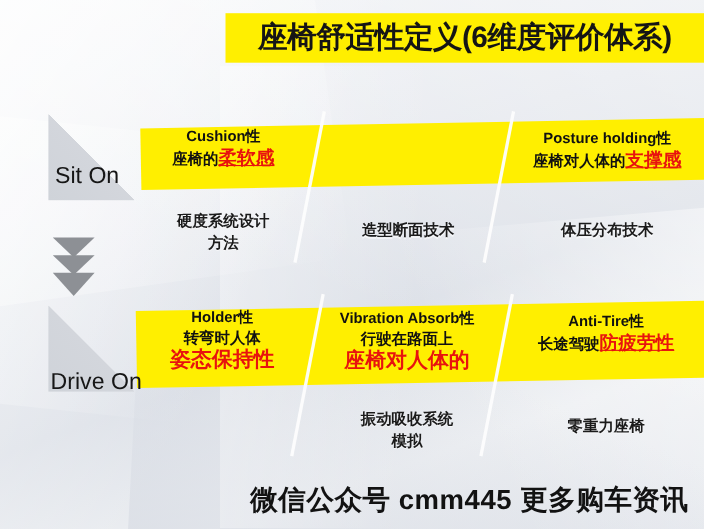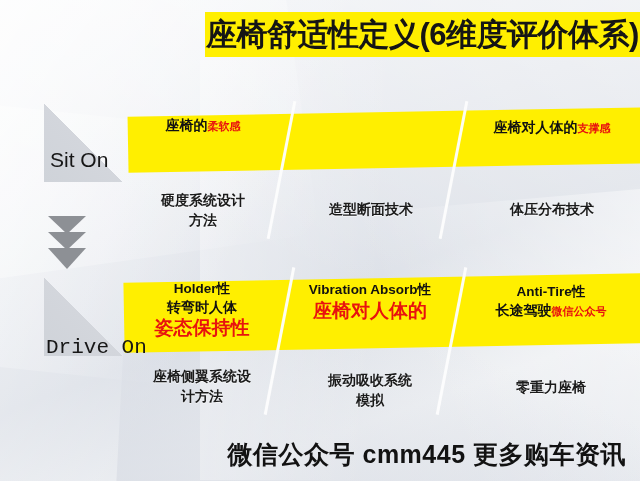--- a/index.html
+++ b/index.html
@@ -23,57 +23,57 @@
   .f4{top:330px;left:120px;width:560px;height:180px;background:linear-gradient(20deg,rgba(216,220,228,.75),rgba(255,255,255,0) 75%);transform:rotate(3deg);}
   .f5{top:60px;left:200px;width:300px;height:420px;background:linear-gradient(95deg,rgba(255,255,255,.35),rgba(255,255,255,0) 60%);}
 
   
   #title-bar{
     position:absolute;left:205px;top:12px;width:435px;height:45px;
     background:#ffef00;display:flex;align-items:center;justify-content:center;
     z-index:6;
   }
   #title-bar .t{
-    font-size:31px;font-weight:bold;color:#151515;letter-spacing:-.5px;
+    font-size:27px;font-weight:bold;color:#151515;letter-spacing:-.5px;
     white-space:nowrap;line-height:1;
   }
 
   
   .stage-tri{position:absolute;z-index:4;}
   .stage-tri .tri{
     position:absolute;left:0;top:0;width:78px;height:78px;
     background:linear-gradient(225deg,rgba(255,255,255,0) 0%,rgba(255,255,255,0) 49.6%,#d3d6dc 50%,#cfd3d9 100%);
   }
   .stage-tri .lbl{
     position:absolute;left:6px;font-size:21px;color:#161616;white-space:nowrap;
     font-family:"Liberation Sans","DejaVu Sans",sans-serif;
   }
   #sit-on-group{left:44px;top:104px;width:120px;height:90px;}
   #sit-on-group .lbl{top:44px;}
   #drive-on-group{left:44px;top:278px;width:130px;height:95px;}
-  #drive-on-group .lbl{top:58px;left:2px;font-family:Liberation Mono, monospace;}
+  #drive-on-group .lbl{top:58px;left:2px;}
 
   #flow-arrow{position:absolute;left:38px;top:214px;width:58px;height:56px;z-index:4;}
 
   
   .band{
     position:absolute;background:#ffef00;z-index:3;
     transform:rotate(-1.05deg);
   }
   #band-1{left:128px;top:112px;width:520px;height:56px;}
   #band-2{left:124px;top:278px;width:524px;height:70px;}
 
   .cell{position:absolute;z-index:5;text-align:center;}
   .cell .en{
     font-size:13.5px;font-weight:bold;color:#111;line-height:1.25;white-space:nowrap;
   }
   .cell .cn{
     font-size:14px;font-weight:bold;color:#111;line-height:1.3;white-space:nowrap;
   }
-  .cell .cn .hl{color:#e8130e;font-size:11px;}
+  .cell .cn .hl{color:#e8130e;font-size:17px;text-decoration:underline;}
   .cell .hlline{font-size:19px;font-weight:bold;color:#e8130e;line-height:1.25;white-space:nowrap;}
 
   .sub{
     position:absolute;z-index:5;text-align:center;
     font-size:14px;font-weight:bold;color:#1b1b1b;line-height:1.45;
     text-shadow:0 1px 0 rgba(255,255,255,.6);
   }
 
   
   .sep{position:absolute;background:#fdfdfd;width:3px;z-index:4;opacity:.95;}
@@ -123,46 +123,47 @@
       <polygon points="10,34 48,34 29,55" fill="#8d9095"></polygon>
     </svg>
   </div>
 
   <div class="stage-tri" id="drive-on-group">
     <div class="tri"></div>
     <div class="lbl">Drive On</div>
   </div>
 
   <div class="cell" style="left:128px;top:116px;width:150px;">
+    <div class="en">Cushion性</div>
     <div class="cn"><span>座椅的</span><span class="hl">柔软感</span></div>
   </div>
   <div class="cell" style="left:464px;top:118px;width:176px;">
+    <div class="en">Posture holding性</div>
     <div class="cn"><span>座椅对人体的</span><span class="hl">支撑感</span></div>
   </div>
 
   <div class="sub" style="left:128px;top:190px;width:150px;white-space:pre-line;">硬度系统设计
 方法</div>
   <div class="sub" style="left:464px;top:199px;width:176px;white-space:pre-line;">体压分布技术</div>
   <div class="sub" style="left:292px;top:199px;width:158px;white-space:pre-line;">造型断面技术</div>
 
   <div class="cell" style="left:126px;top:281px;width:152px;">
     <div class="en">Holder性</div>
     <div class="cn">转弯时人体</div>
     <div class="hlline">姿态保持性</div>
   </div>
   <div class="cell" style="left:288px;top:282px;width:164px;">
     <div class="en">Vibration Absorb性</div>
+    <div class="cn">行驶在路面上</div>
     <div class="hlline">座椅对人体的</div>
   </div>
   <div class="cell" style="left:462px;top:284px;width:178px;">
     <div class="en">Anti-Tire性</div>
-    <div class="cn"><span>长途驾驶</span><span class="hl">微信公众号</span></div>
+    <div class="cn"><span>长途驾驶</span><span class="hl">防疲劳性</span></div>
   </div>
 
-  <div class="sub" style="left:126px;top:366px;width:152px;white-space:pre-line;">座椅侧翼系统设
-计方法</div>
   <div class="sub" style="left:288px;top:370px;width:164px;white-space:pre-line;">振动吸收系统
 模拟</div>
   <div class="sub" style="left:462px;top:377px;width:178px;white-space:pre-line;">零重力座椅</div>
 
   <div id="watermark">微信公众号 cmm445 更多购车资讯</div>
 
 </div>
 
 </body></html>

